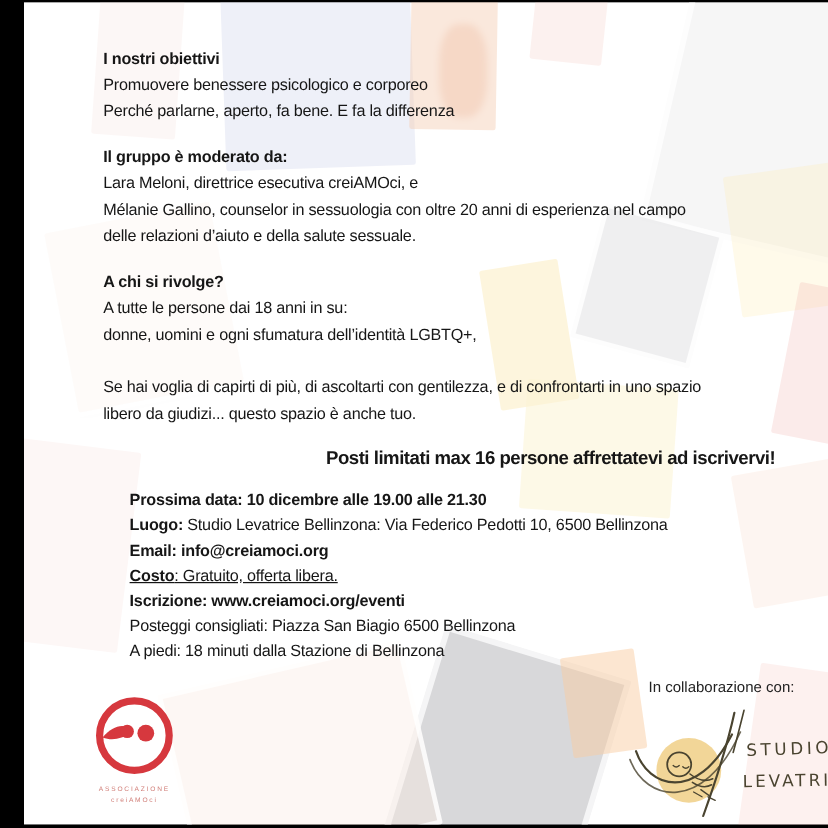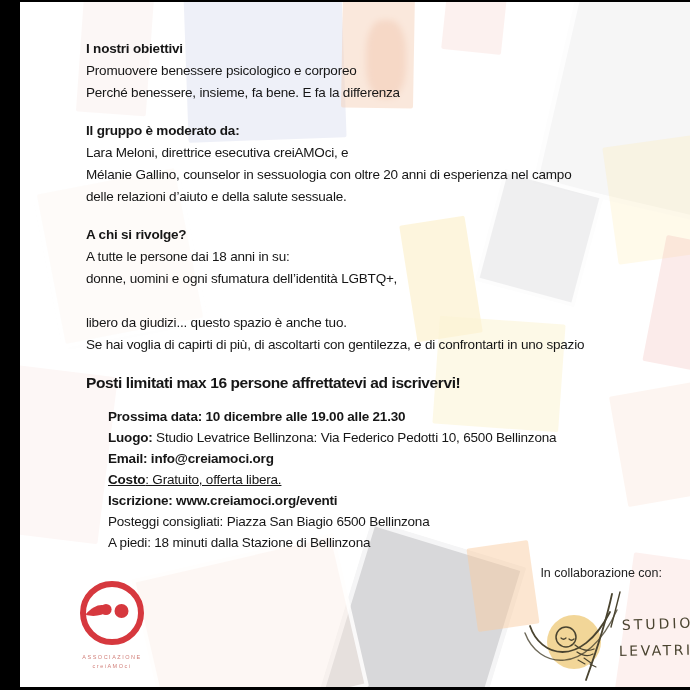--- a/index.html
+++ b/index.html
@@ -29,21 +29,21 @@
   .pc17{left:60px;top:-8px;width:70px;height:120px;background:rgba(236,202,196,.30);transform:rotate(4deg);}
   .wash{position:absolute;inset:0;background:rgba(255,255,255,.50);}
 
   
   .content{position:absolute;inset:0;color:#161616;}
   .text-col{position:absolute;left:66px;top:36px;width:560px;font-size:13.5px;line-height:22px;letter-spacing:-.2px;}
   .section{margin-bottom:16px;}
   .heading{font-weight:bold;white-space:nowrap;}
   .line{white-space:nowrap;min-height:22px;}
   .cta{margin-top:13px;margin-bottom:12px;font-size:15.5px;font-weight:bold;letter-spacing:-.4px;
-       text-align:left;white-space:nowrap;}
+       text-align:right;white-space:nowrap;}
   .details{margin-top:0;margin-left:22px;}
   .detail-row{white-space:nowrap;line-height:21px;min-height:21px;}
   .detail-row .b{font-weight:bold;}
   .detail-row.u .b,.detail-row.u .r{text-decoration:underline;}
 
   .collab{position:absolute;right:40px;top:564px;font-size:12.5px;color:#222;letter-spacing:0;text-align:right;}
 
   
   .logo-crei{position:absolute;left:46px;top:576px;width:92px;text-align:center;}
   .crei-caption{font-size:5.5px;line-height:7px;color:rgba(201,105,98,.85);letter-spacing:1.5px;margin-top:2px;}
@@ -77,37 +77,37 @@
       <div class="piece pc17"></div>
       <div class="wash"></div>
     </div>
 
     <div class="content">
       <div class="text-col">
 
         <div class="section">
           <div class="heading">I nostri obiettivi</div>
           <div class="line">Promuovere benessere psicologico e corporeo</div>
-          <div class="line">Perché benessere, insieme, fa bene. E fa la differenza</div>
+          <div class="line">Perché parlarne, aperto, fa bene. E fa la differenza</div>
         </div>
 
         <div class="section">
           <div class="heading">Il gruppo è moderato da:</div>
           <div class="line">Lara Meloni, direttrice esecutiva creiAMOci, e</div>
           <div class="line">Mélanie Gallino, counselor in sessuologia con oltre 20 anni di esperienza nel campo</div>
           <div class="line">delle relazioni d’aiuto e della salute sessuale.</div>
         </div>
 
         <div class="section">
           <div class="heading">A chi si rivolge?</div>
           <div class="line">A tutte le persone dai 18 anni in su:</div>
           <div class="line">donne, uomini e ogni sfumatura dell’identità LGBTQ+,</div>
           <div class="line"></div>
+          <div class="line">Se hai voglia di capirti di più, di ascoltarti con gentilezza, e di confrontarti in uno spazio</div>
           <div class="line">libero da giudizi... questo spazio è anche tuo.</div>
-          <div class="line">Se hai voglia di capirti di più, di ascoltarti con gentilezza, e di confrontarti in uno spazio</div>
         </div>
 
         <div class="cta">Posti limitati max 16 persone affrettatevi ad iscrivervi!</div>
 
         <div class="details">
           <div class="detail-row">
             <span class="b">Prossima data: 10 dicembre alle 19.00 alle 21.30</span><span class="r"></span>
           </div>
           <div class="detail-row">
             <span class="b">Luogo:</span><span class="r"> Studio Levatrice Bellinzona: Via Federico Pedotti 10, 6500 Bellinzona</span>

